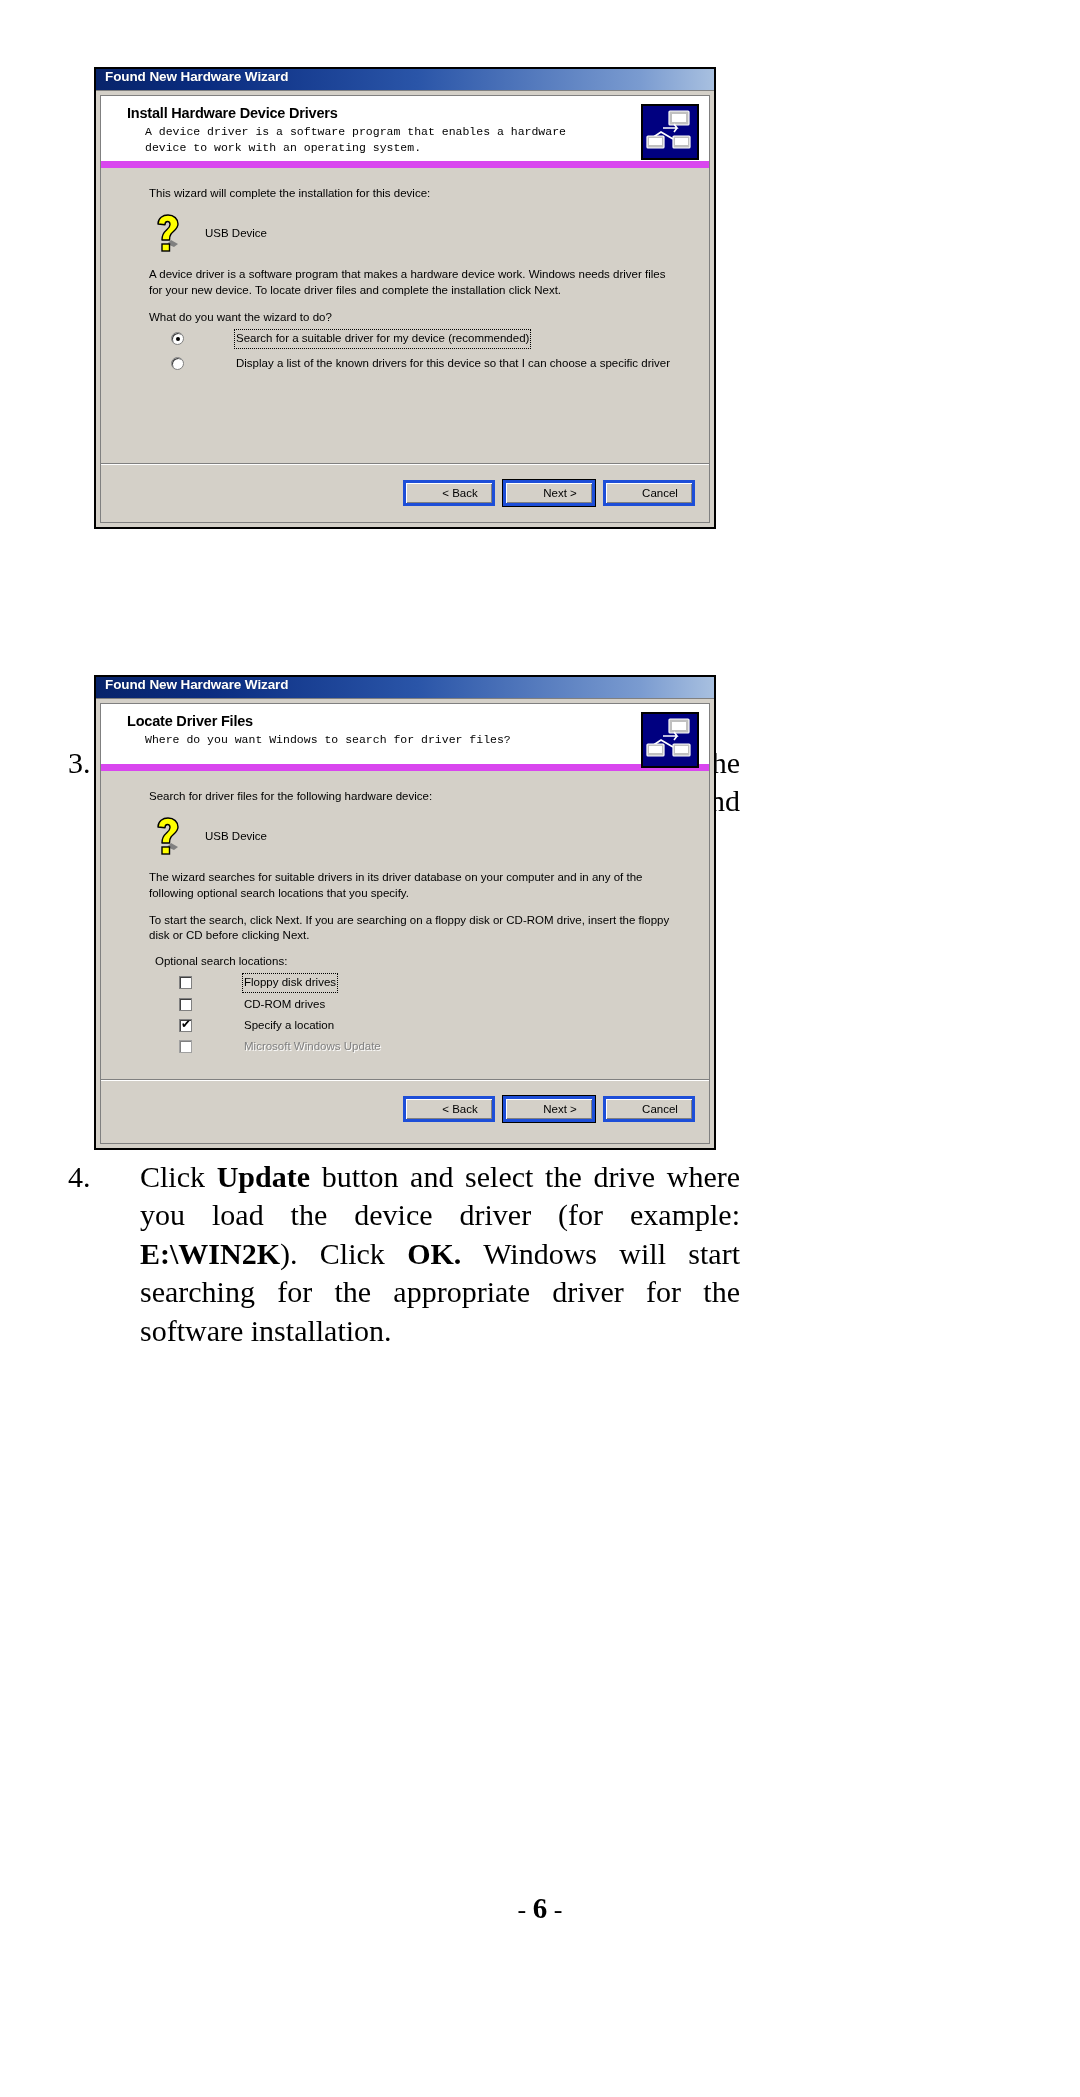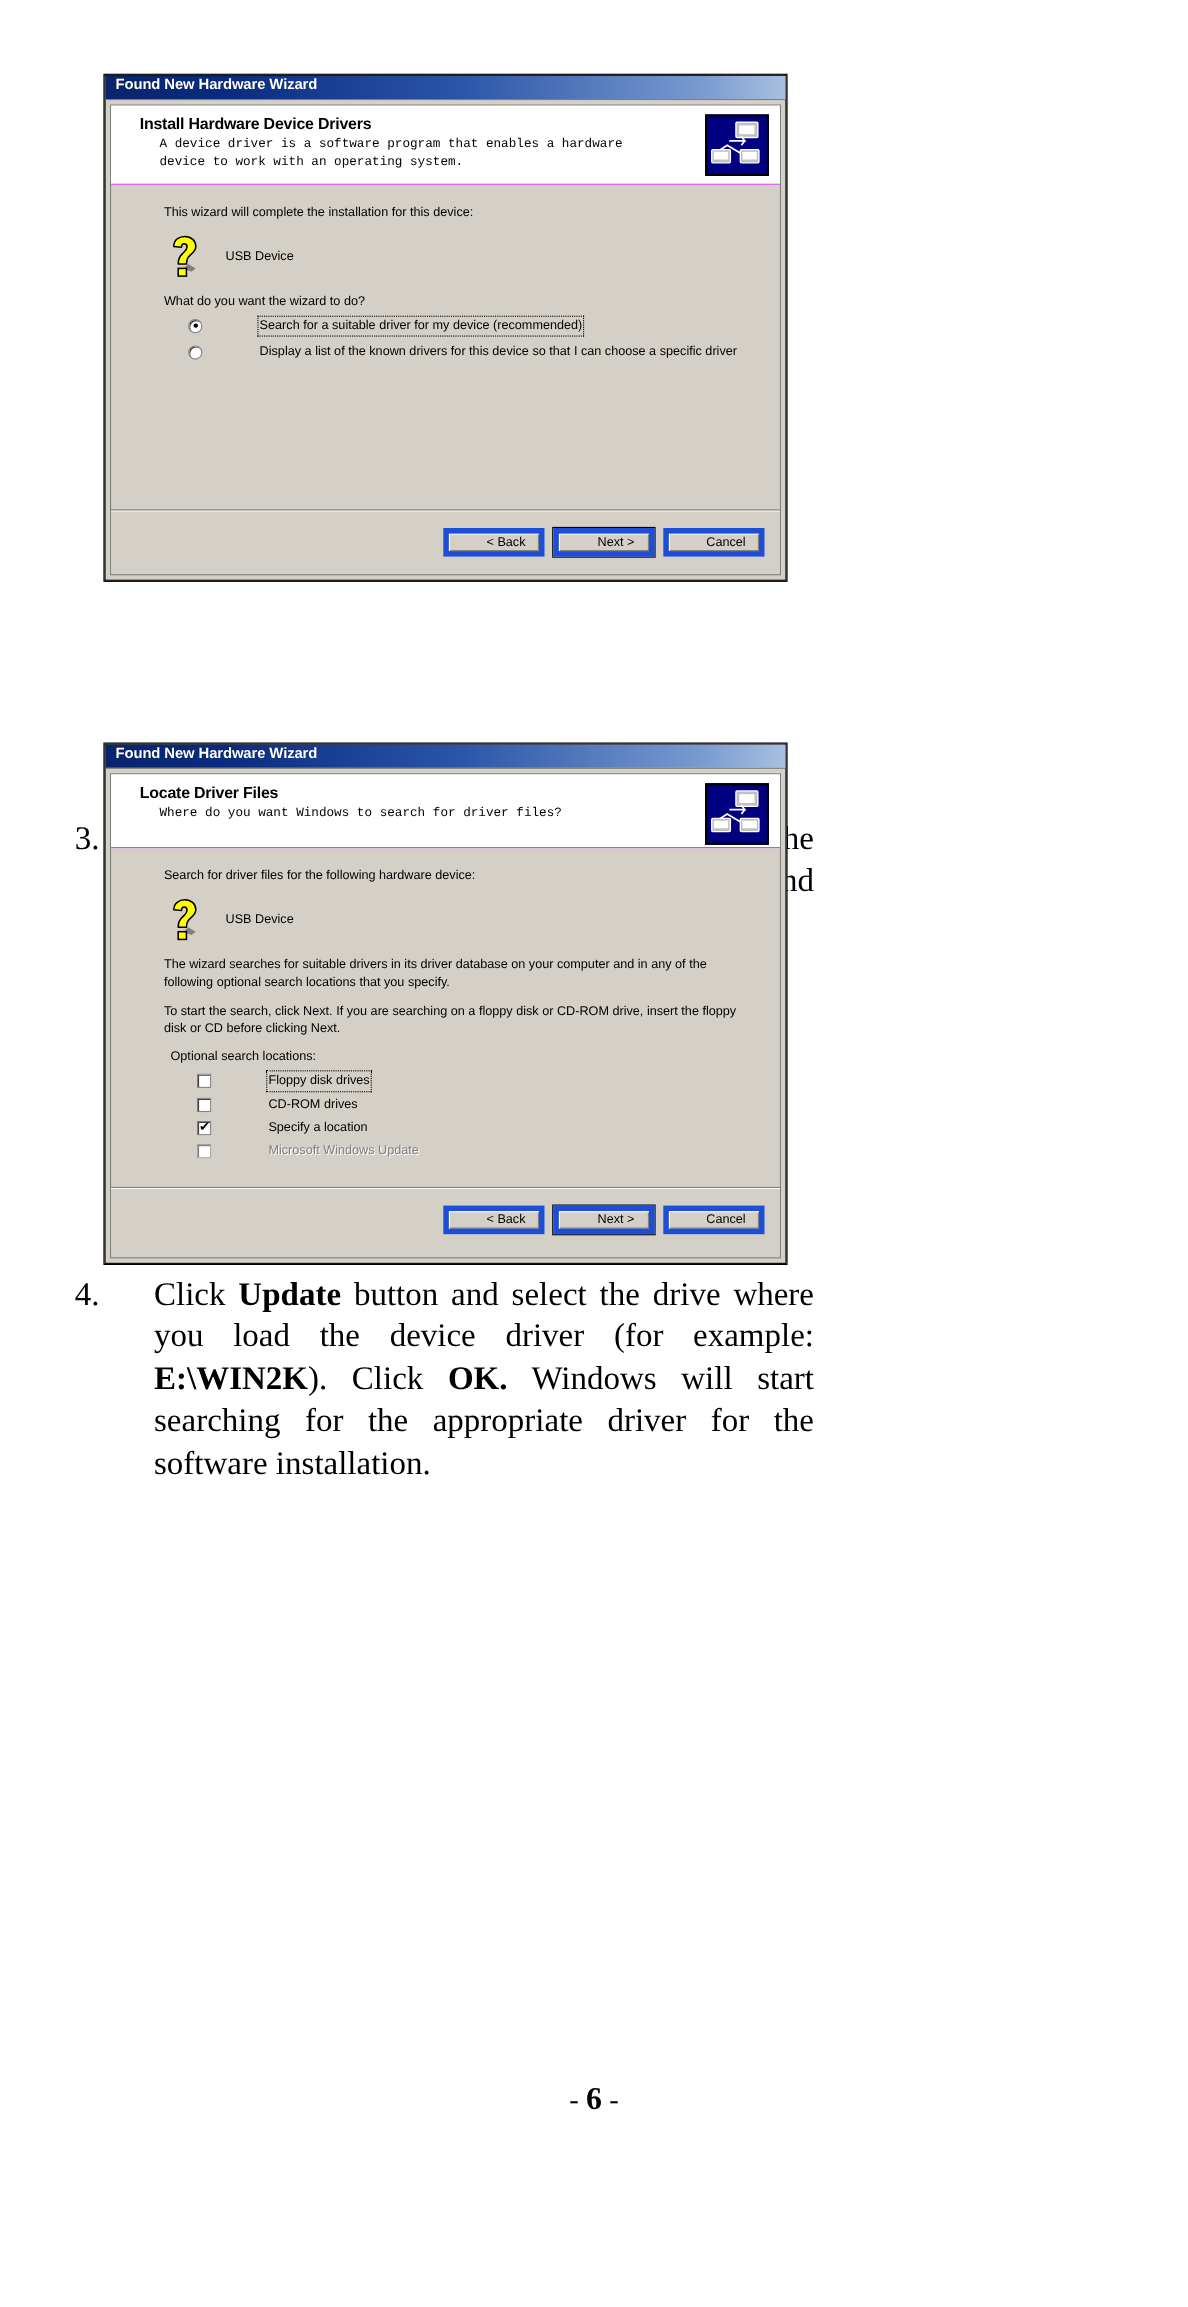--- a/index.html
+++ b/index.html
@@ -41,21 +41,21 @@
   .dlg-inner {
     position:absolute;
     left:4px; right:4px; top:26px; bottom:4px;
     border:1px solid #808080;
     background:#d4d0c8;
   }
 
   
   .hdr {
     background:#ffffff;
-    border-bottom:1px solid #d946ef;
+    border-bottom:7px solid #d946ef;
     height:72px;
     position:relative;
     padding:9px 0 0 26px;
   }
   .hdr-title {
     font-family:"Liberation Sans", sans-serif;
     font-size:14.5px;
     font-weight:bold;
     color:#000;
     letter-spacing:-0.2px;
@@ -144,21 +144,21 @@
     border-top:1px solid #808080;
     box-shadow:0 1px 0 #ffffff inset;
     display:flex; align-items:center; justify-content:flex-end;
     padding-right:14px;
     gap:6px;
     background:#d4d0c8;
   }
   .btn {
     width:92px; height:26px;
     background:#d4d0c8;
-    border:5px solid #1d4ed8;
+    border:3px solid #1d4ed8;
     box-shadow:inset 1px 1px 0 #ffffff, inset -1px -1px 0 #808080;
     font-family:"Liberation Sans", sans-serif;
     font-size:11.5px;
     color:#000;
     display:flex; align-items:center; justify-content:center;padding-left:22px;
   }
   .btn.default { box-shadow:inset 1px 1px 0 #ffffff, inset -1px -1px 0 #808080, 0 0 0 1px #000; margin:0 2px; }
 
   
   .instr {
@@ -226,20 +226,21 @@
         <div class="q-icon">
           <svg width="38" height="40" viewBox="0 0 38 40">
             <path d="M22 27 L29 31 L25 34 L18 31 Z" fill="#808080"></path>
             <path d="M9 11 C9 5 14 2 19 2 C25 2 29 6 29 11 C29 16 24 18 22 21 C20.5 23 20.5 25 20.5 27 L13 27 C13 23 14 20 17 17.5 C19 15.5 21 14.5 21 11.5 C21 9.5 20 8.5 18.5 8.5 C17 8.5 16 9.8 16 11.8 Z" fill="#ffff00" stroke="#000000" stroke-width="1.4" stroke-linejoin="round"></path>
             <rect x="13" y="31" width="7.5" height="7" fill="#ffff00" stroke="#000000" stroke-width="1.4"></rect>
           </svg>
         </div>
         <div class="device-label">USB Device</div>
       </div>
 
+      <p>A device driver is a software program that makes a hardware device work. Windows needs driver files for your new device. To locate driver files and complete the installation click Next.</p>
 
       <p style="margin-bottom:6px">What do you want the wizard to do?</p>
 
       <div class="opt-row">
         <div class="radio on"></div>
         <div class="opt-label focus">Search for a suitable driver for my device (recommended)</div>
       </div>
 
       <div class="opt-row" style="margin-top:9px">
         <div class="radio"></div>

